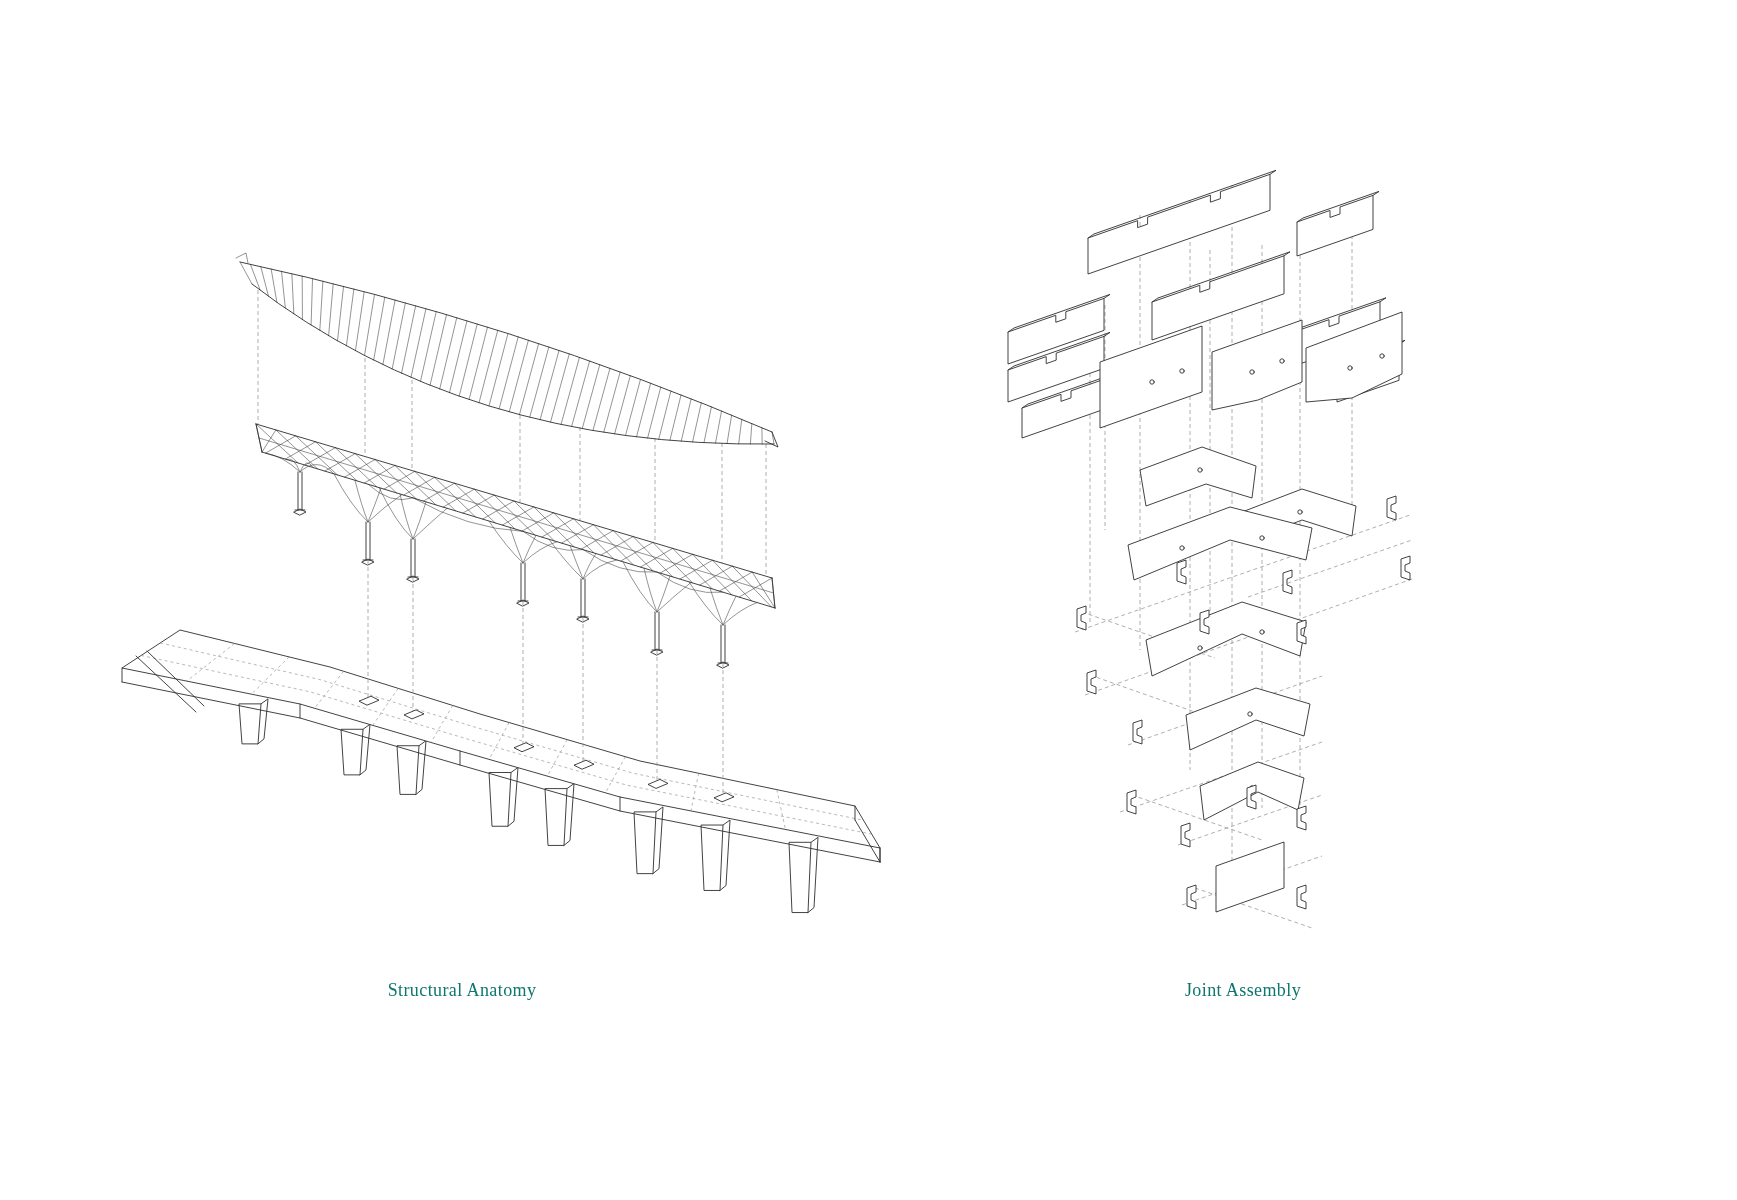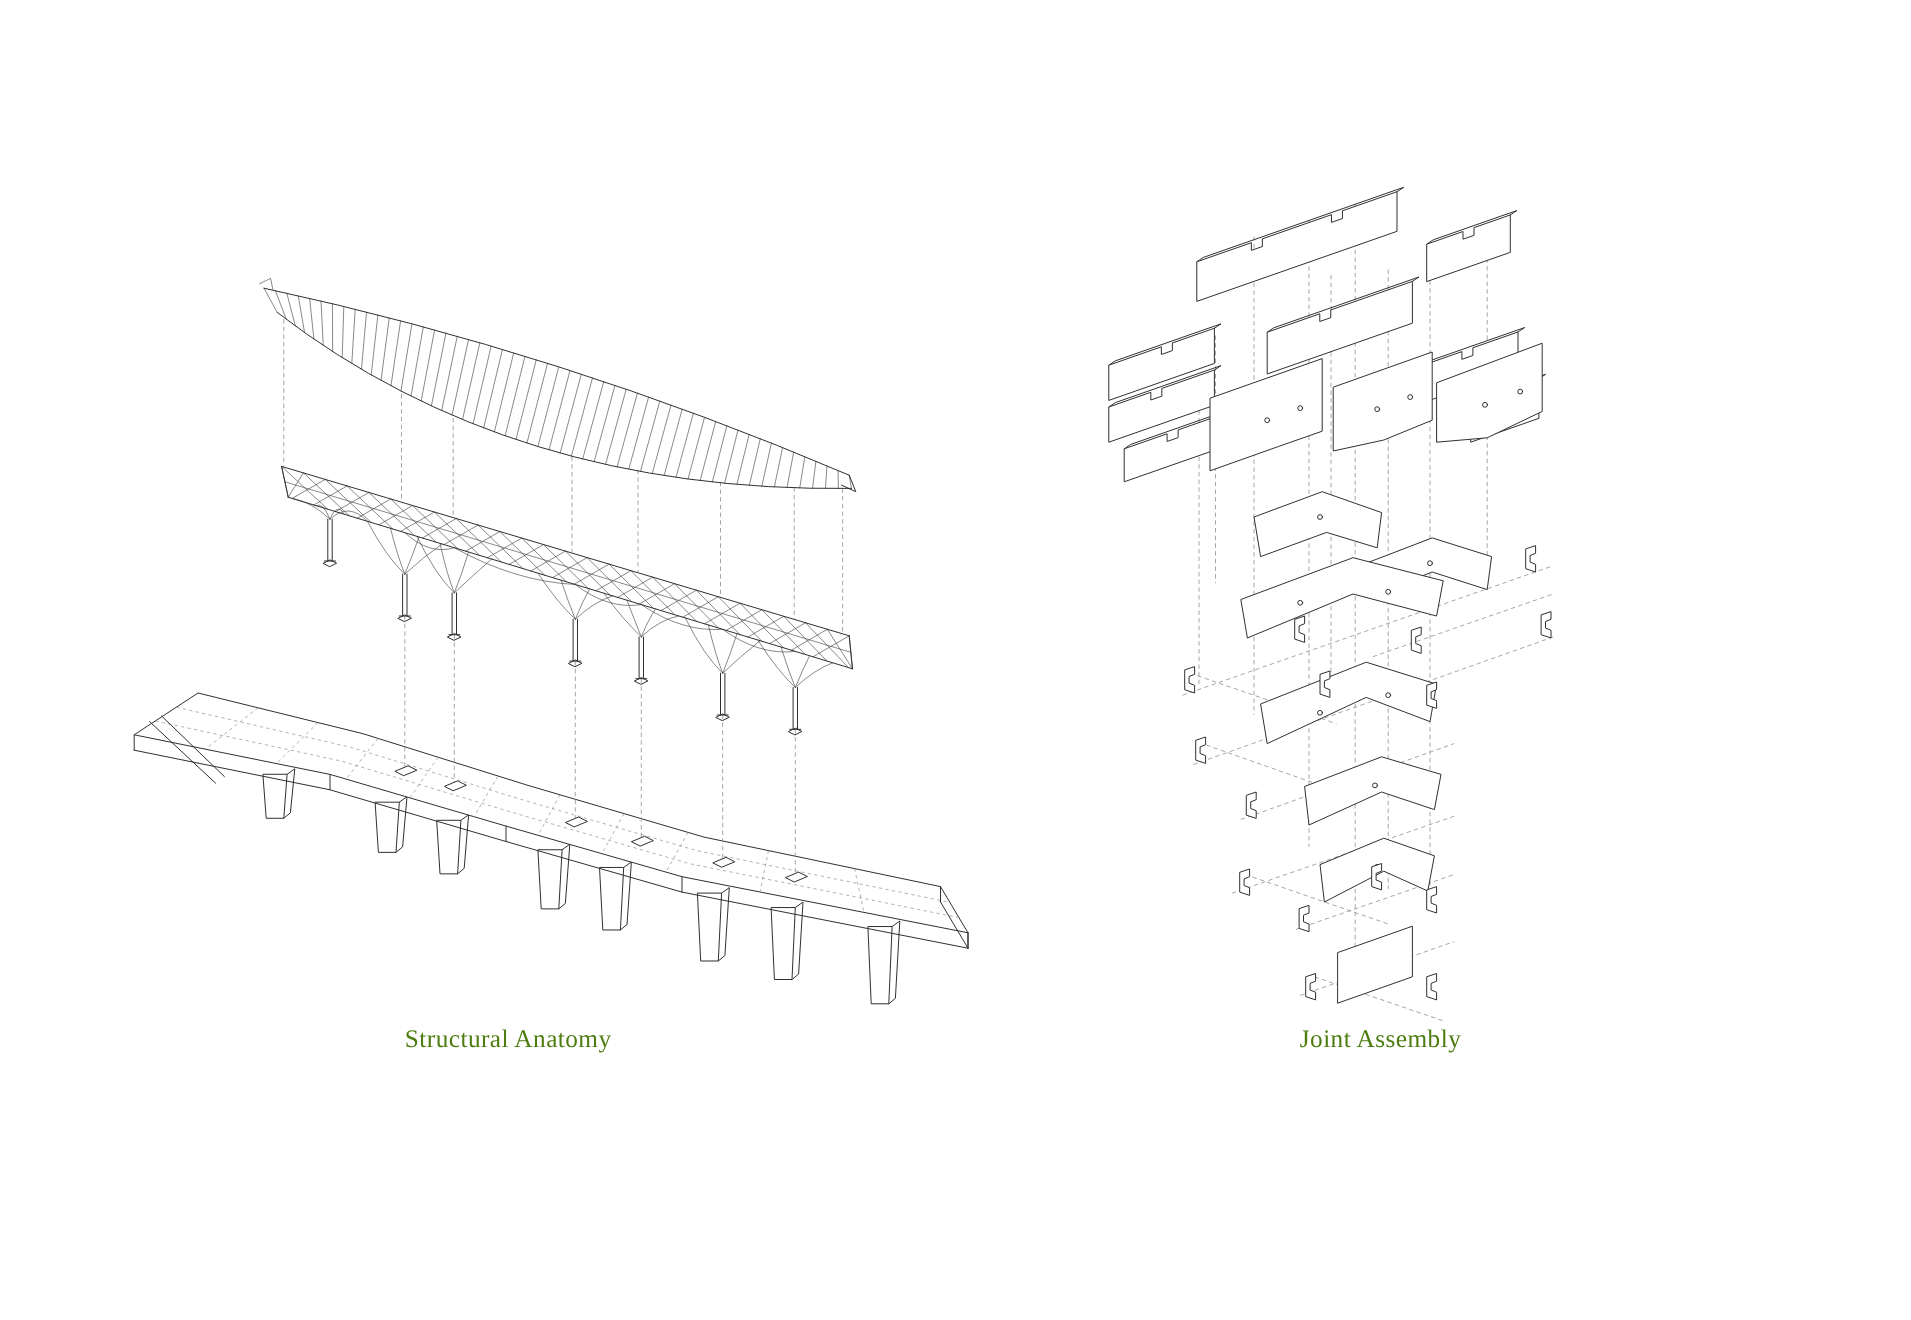--- a/index.html
+++ b/index.html
@@ -1,23 +1,23 @@
 <!DOCTYPE html>
 <html><head>
 <meta charset="utf-8">
 <style>
   html,body{margin:0;padding:0;background:#ffffff;}
   body{width:1737px;height:1200px;position:relative;overflow:hidden;
        font-family:"Liberation Serif", serif;}
   .sheet{position:absolute;inset:0;background:#fff;}
   svg{position:absolute;left:0;top:0;}
-  .caption{position:absolute;top:932px;transform:translateX(-50%);
-           font-size:23px;color:#4d7c0f;letter-spacing:0.4px;white-space:nowrap;}
+  .caption{position:absolute;top:980px;transform:translateX(-50%);
+           font-size:18px;color:#0f766e;letter-spacing:0.4px;white-space:nowrap;}
   #cap-left{left:462px;}
-  #cap-right{left:1243px;margin-left:12px;}
+  #cap-right{left:1243px;}
   
   .s{fill:none;stroke:#2e2e2e;stroke-width:0.9;stroke-linejoin:round;stroke-linecap:round;}
   .t{fill:none;stroke:#3a3a3a;stroke-width:0.55;stroke-linecap:round;}
   .w{fill:#ffffff;stroke:#2e2e2e;stroke-width:0.9;stroke-linejoin:round;}
   .g{fill:none;stroke:#8a8a8a;stroke-width:0.6;stroke-dasharray:3 3;}
   .d{fill:none;stroke:#9a9a9a;stroke-width:0.8;stroke-dasharray:4 3;}
 </style>
 </head>
 <body>
 

